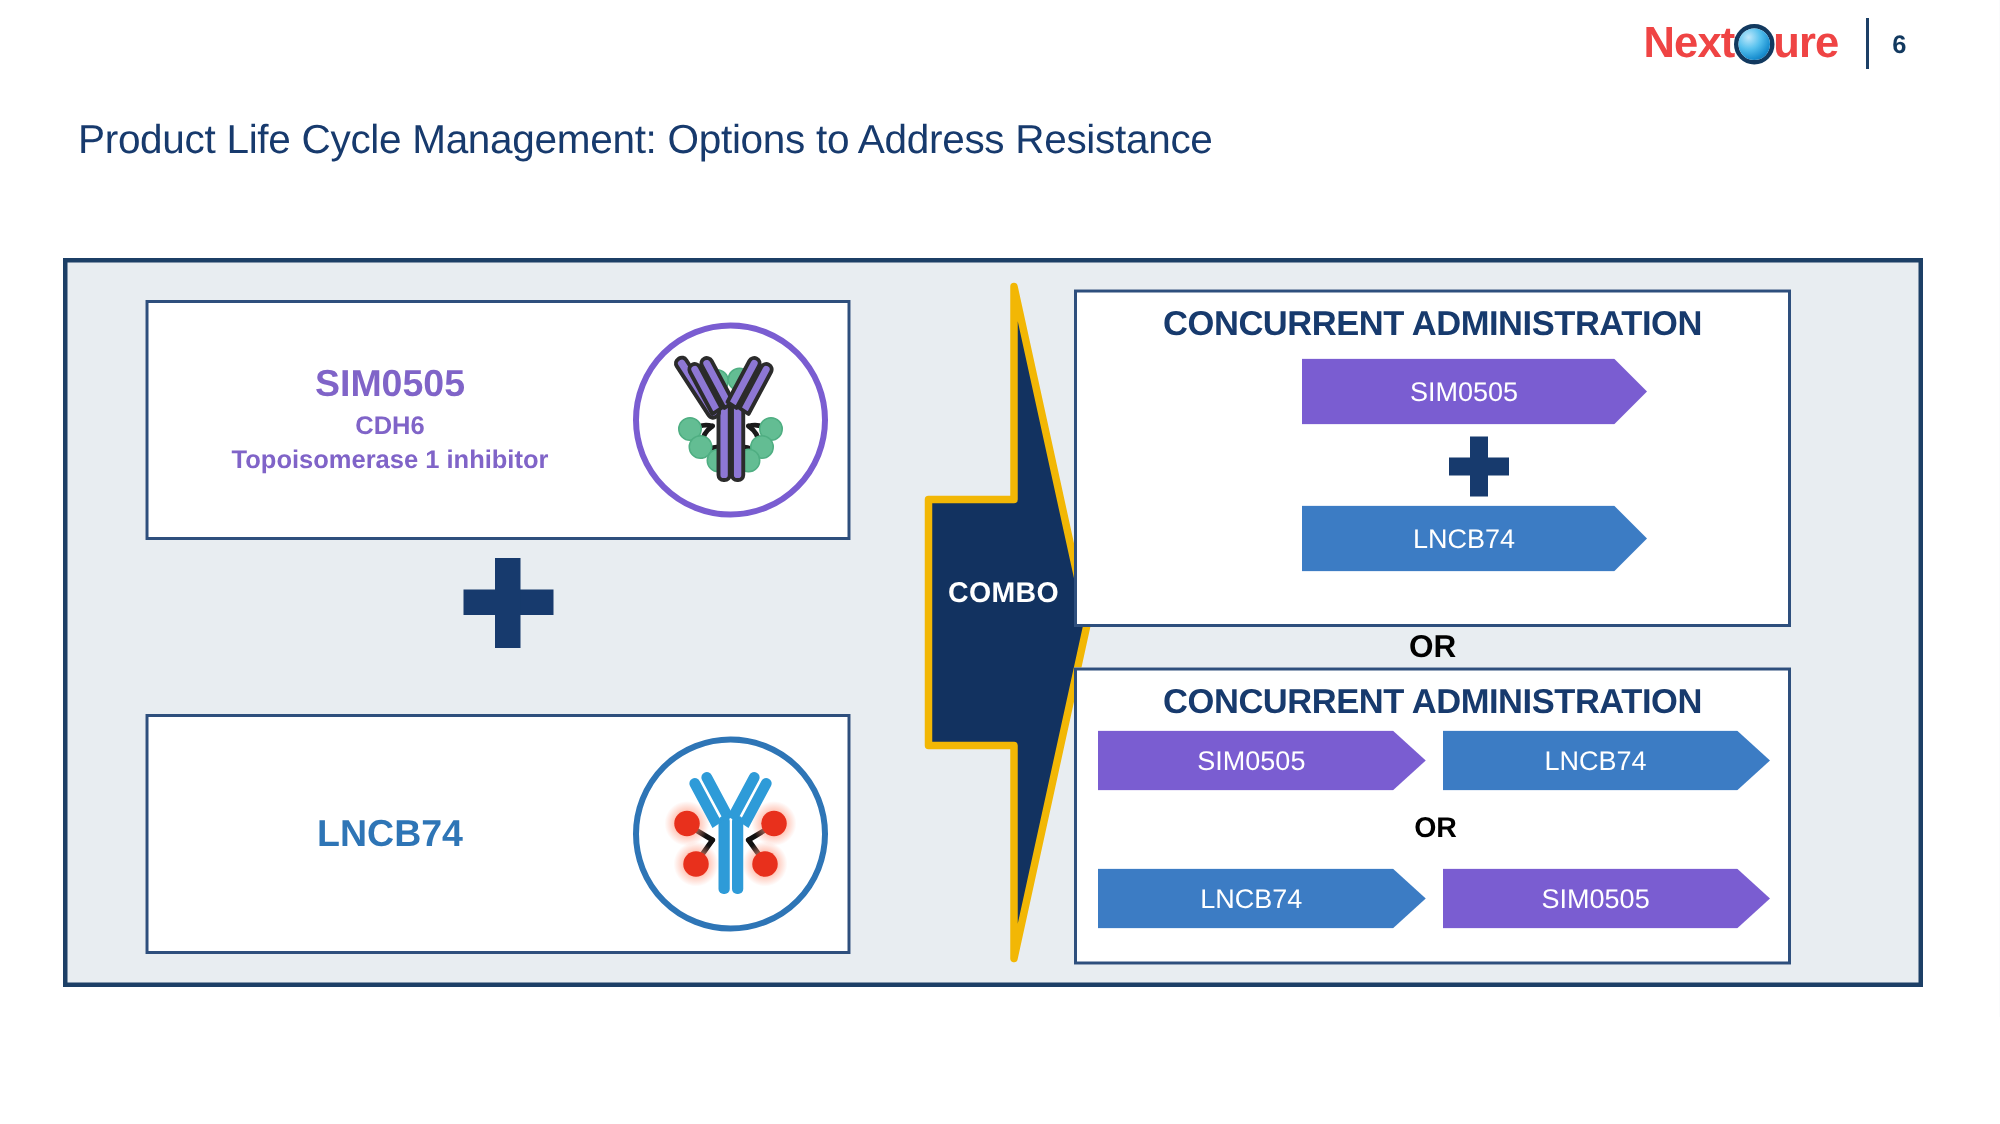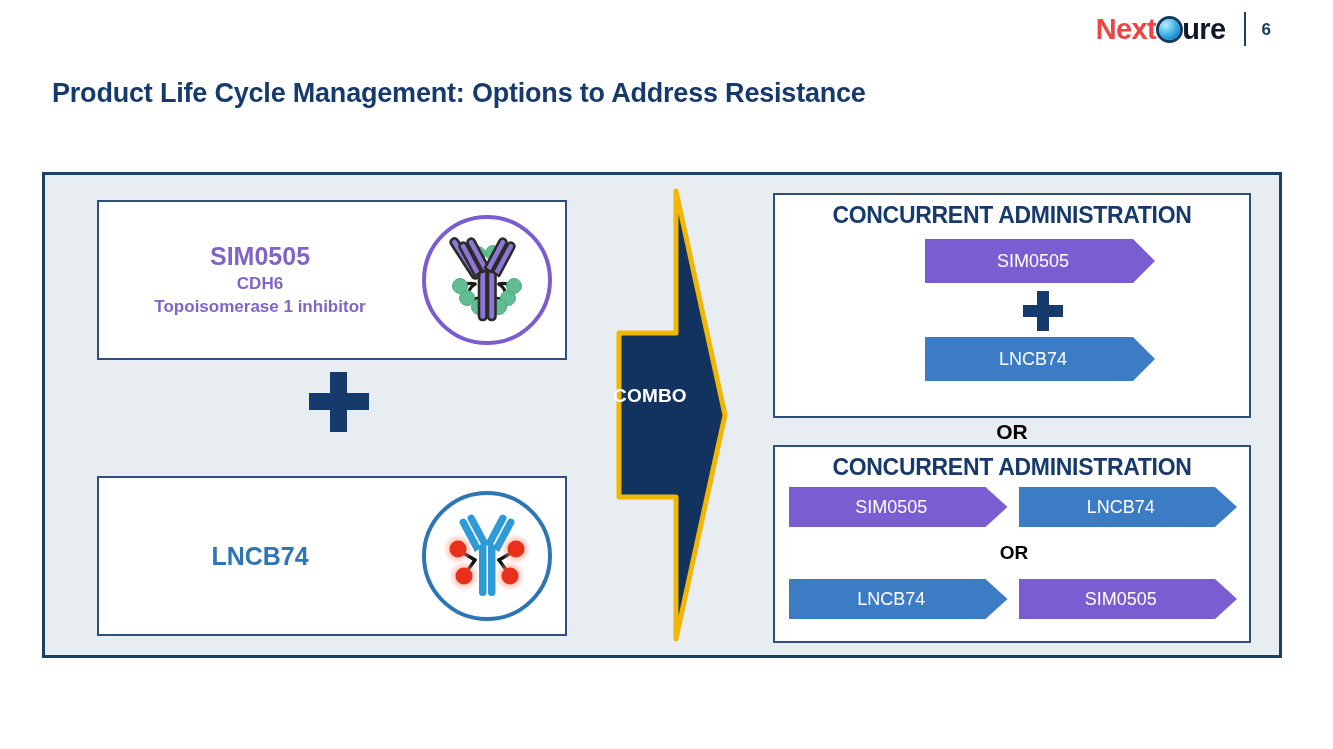--- a/index.html
+++ b/index.html
@@ -33,21 +33,21 @@
   .logo-text {
     font-size: 29px;
     font-weight: bold;
     letter-spacing: -0.6px;
     line-height: 1;
     white-space: nowrap;
     display: flex;
     align-items: center;
   }
   .logo-next { color: #ef4444; }
-  .logo-ure  { color: #0f172a; }
+  .logo-ure  { color: #ef4444; }
   .logo-orb {
     position: relative;
     display: inline-block;
     width: 27px;
     height: 27px;
     margin: 0 -1px 0 0;
     vertical-align: middle;
   }
   .logo-orb .ring {
     position: absolute;
@@ -75,21 +75,21 @@
     font-weight: bold;
     line-height: 1;
   }
 
   
   .slide-title {
     position: absolute;
     left: 52px;
     top: 78px;
     font-size: 27px;
-    font-weight: bold;
+    font-weight: normal;
     color: #173a6d;
     letter-spacing: -0.2px;
     white-space: nowrap;
   }
 
   
   .diagram {
     position: absolute;
     left: 42px;
     top: 172px;
@@ -180,32 +180,32 @@
     left: 568px;
     top: 10px;
     width: 130px;
     height: 460px;
   }
   .combo-label {
     position: absolute;
     left: 0;
     top: 200px;
     width: 112px;
-    text-align: left;
+    text-align: center;
     color: #ffffff;
     font-size: 19px;
     font-weight: bold;
     letter-spacing: 0.2px;
     pointer-events: none;
   }
 
   
   .right-col {
     position: absolute;
-    left: 728px;
+    left: 671px;
     top: 18px;
     width: 478px;
     height: 450px;
   }
   .admin-panel {
     position: absolute;
     left: 0;
     width: 478px;
     background: #ffffff;
     border: 2px solid #2e4f7d;

